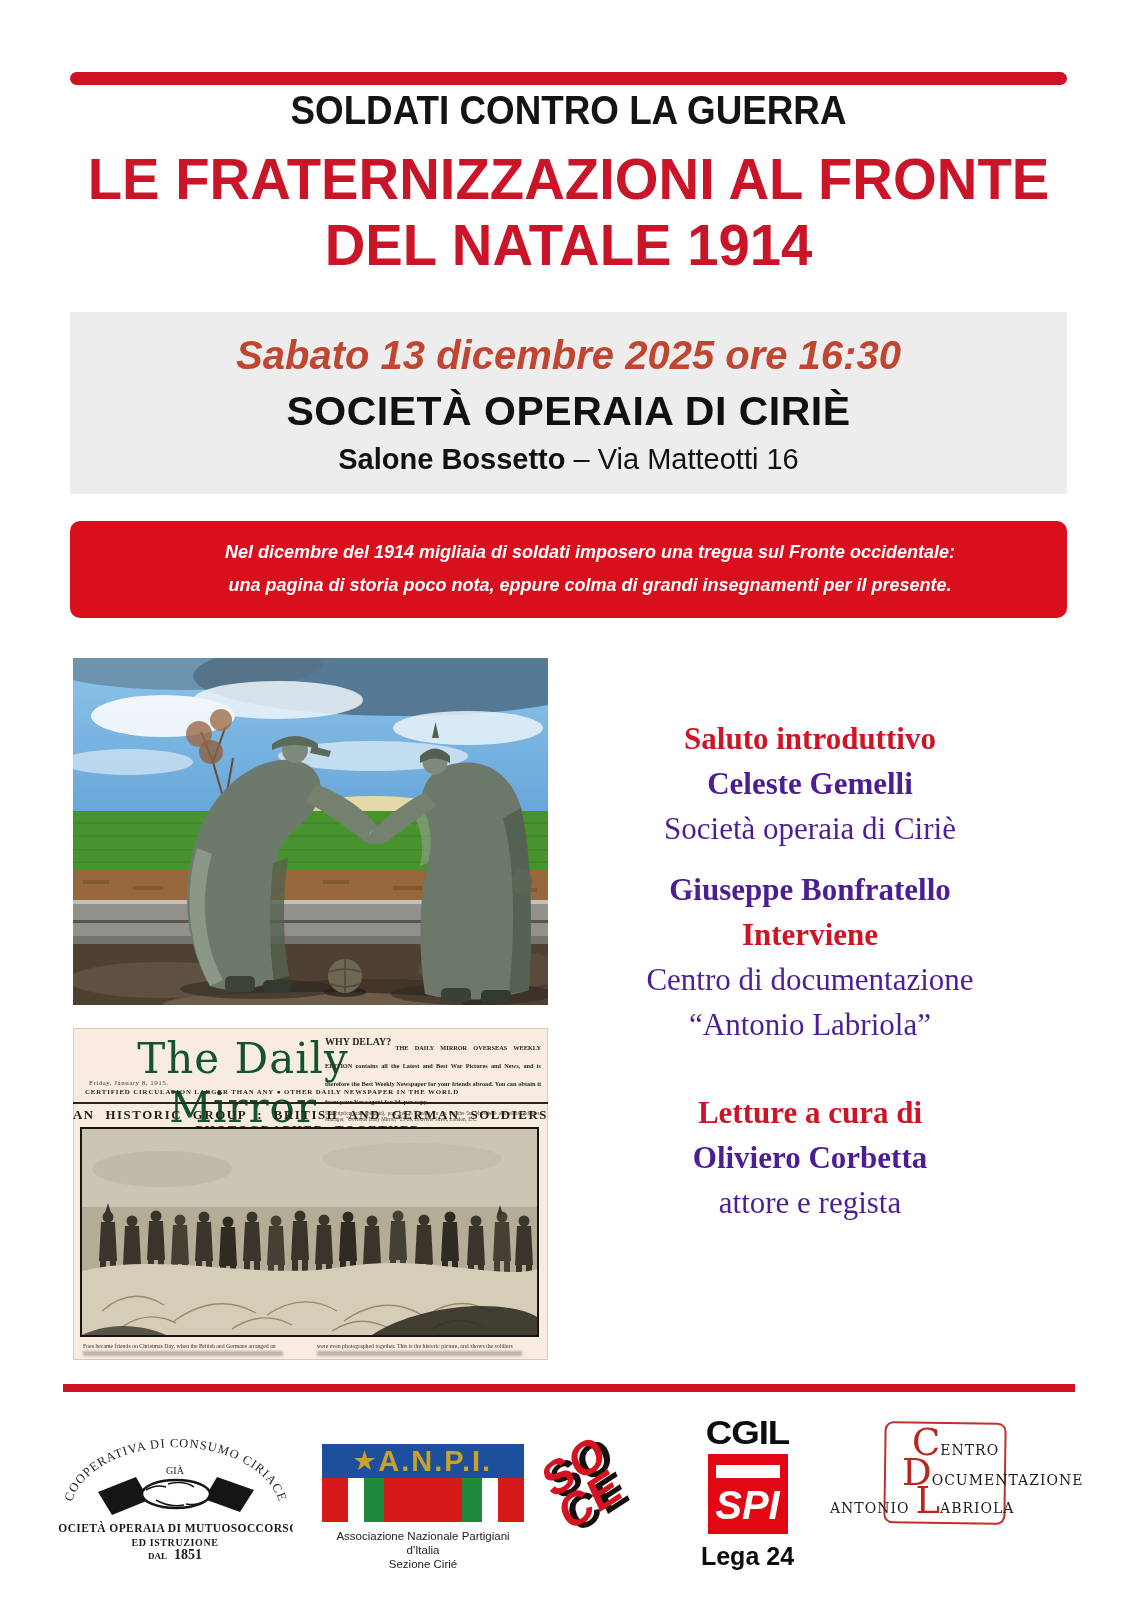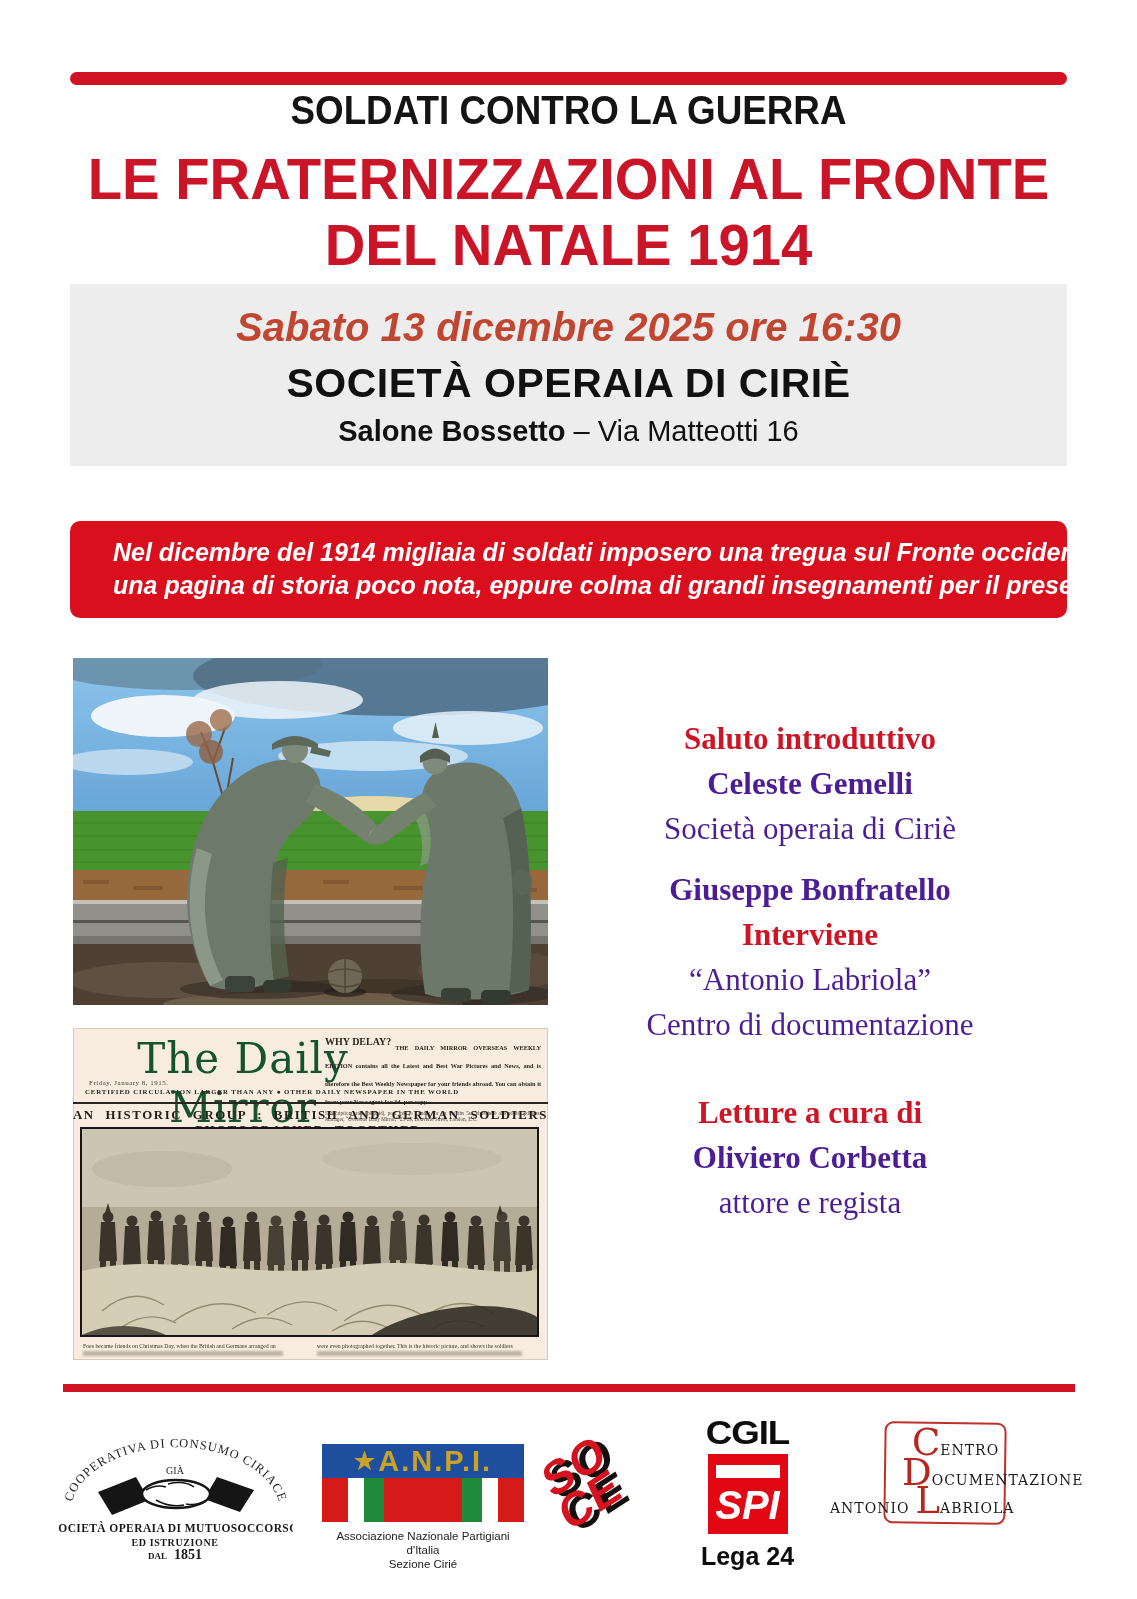--- a/index.html
+++ b/index.html
@@ -12,29 +12,29 @@
   .bar-top{left:70px;top:72px;width:997px;height:13px;background:#d01223;border-radius:7px;}
   .bar-bottom{left:63px;top:1384px;width:1012px;height:8px;background:#d01223;}
 
   
   .kicker{left:0;top:88px;width:1137px;font-size:40px;font-weight:bold;color:#141414;
           letter-spacing:0px;transform:scaleX(.92);}
   .title{left:0;top:146px;width:1137px;font-size:58px;line-height:66px;font-weight:bold;
          color:#c91527;letter-spacing:0px;transform:scaleX(.97);}
 
   
-  .infobox{left:70px;top:284px;width:997px;height:182px;background:#ededed;}
+  .infobox{left:70px;top:312px;width:997px;height:182px;background:#ededed;}
   .info-date{margin-top:20px;font-size:40px;font-weight:bold;font-style:italic;color:#c14632;line-height:46px;}
   .info-venue{margin-top:10px;font-size:41px;font-weight:bold;color:#111;line-height:46px;letter-spacing:.5px;}
   .info-addr{margin-top:8px;font-size:29px;color:#111;line-height:34px;}
   .info-addr b{font-weight:bold;}
 
   
   .leadbox{left:70px;top:521px;width:997px;height:97px;background:#da0f1e;border-radius:10px;color:#fff;}
-  .leadbox div{font-size:25px;font-style:italic;font-weight:600;line-height:33px;white-space:nowrap;padding-left:43px;}
+  .leadbox div{font-size:18px;font-style:italic;font-weight:600;line-height:33px;white-space:nowrap;padding-left:43px;}
   .leadbox .pad{padding-top:15px;}
 
   
   .program{left:570px;top:716px;width:480px;font-family:"Liberation Serif","DejaVu Serif",serif;}
   .p-line{line-height:45px;font-size:31px;color:#4c1d95;}
   .p-head{color:#ce1526;font-weight:bold;}
   .p-name{font-weight:bold;}
   .gap1{margin-top:16px;} .gap2{margin-top:43px;}
 
   
@@ -253,22 +253,22 @@
 
   <div class="abs ctr program">
     <div>
       <div class="p-line p-head">Saluto introduttivo</div>
       <div class="p-line p-name">Celeste Gemelli</div>
       <div class="p-line">Società operaia di Ciriè</div>
     </div>
     <div class="gap1">
       <div class="p-line p-name">Giuseppe Bonfratello</div>
       <div class="p-line p-head">Interviene</div>
+      <div class="p-line">Centro di documentazione</div>
       <div class="p-line">“Antonio Labriola”</div>
-      <div class="p-line">Centro di documentazione</div>
     </div>
     <div class="gap2">
       <div class="p-line p-head">Letture a cura di</div>
       <div class="p-line p-name">Oliviero Corbetta</div>
       <div class="p-line">attore e regista</div>
     </div>
   </div>
 
   <div class="abs bar-bottom"></div>
 

